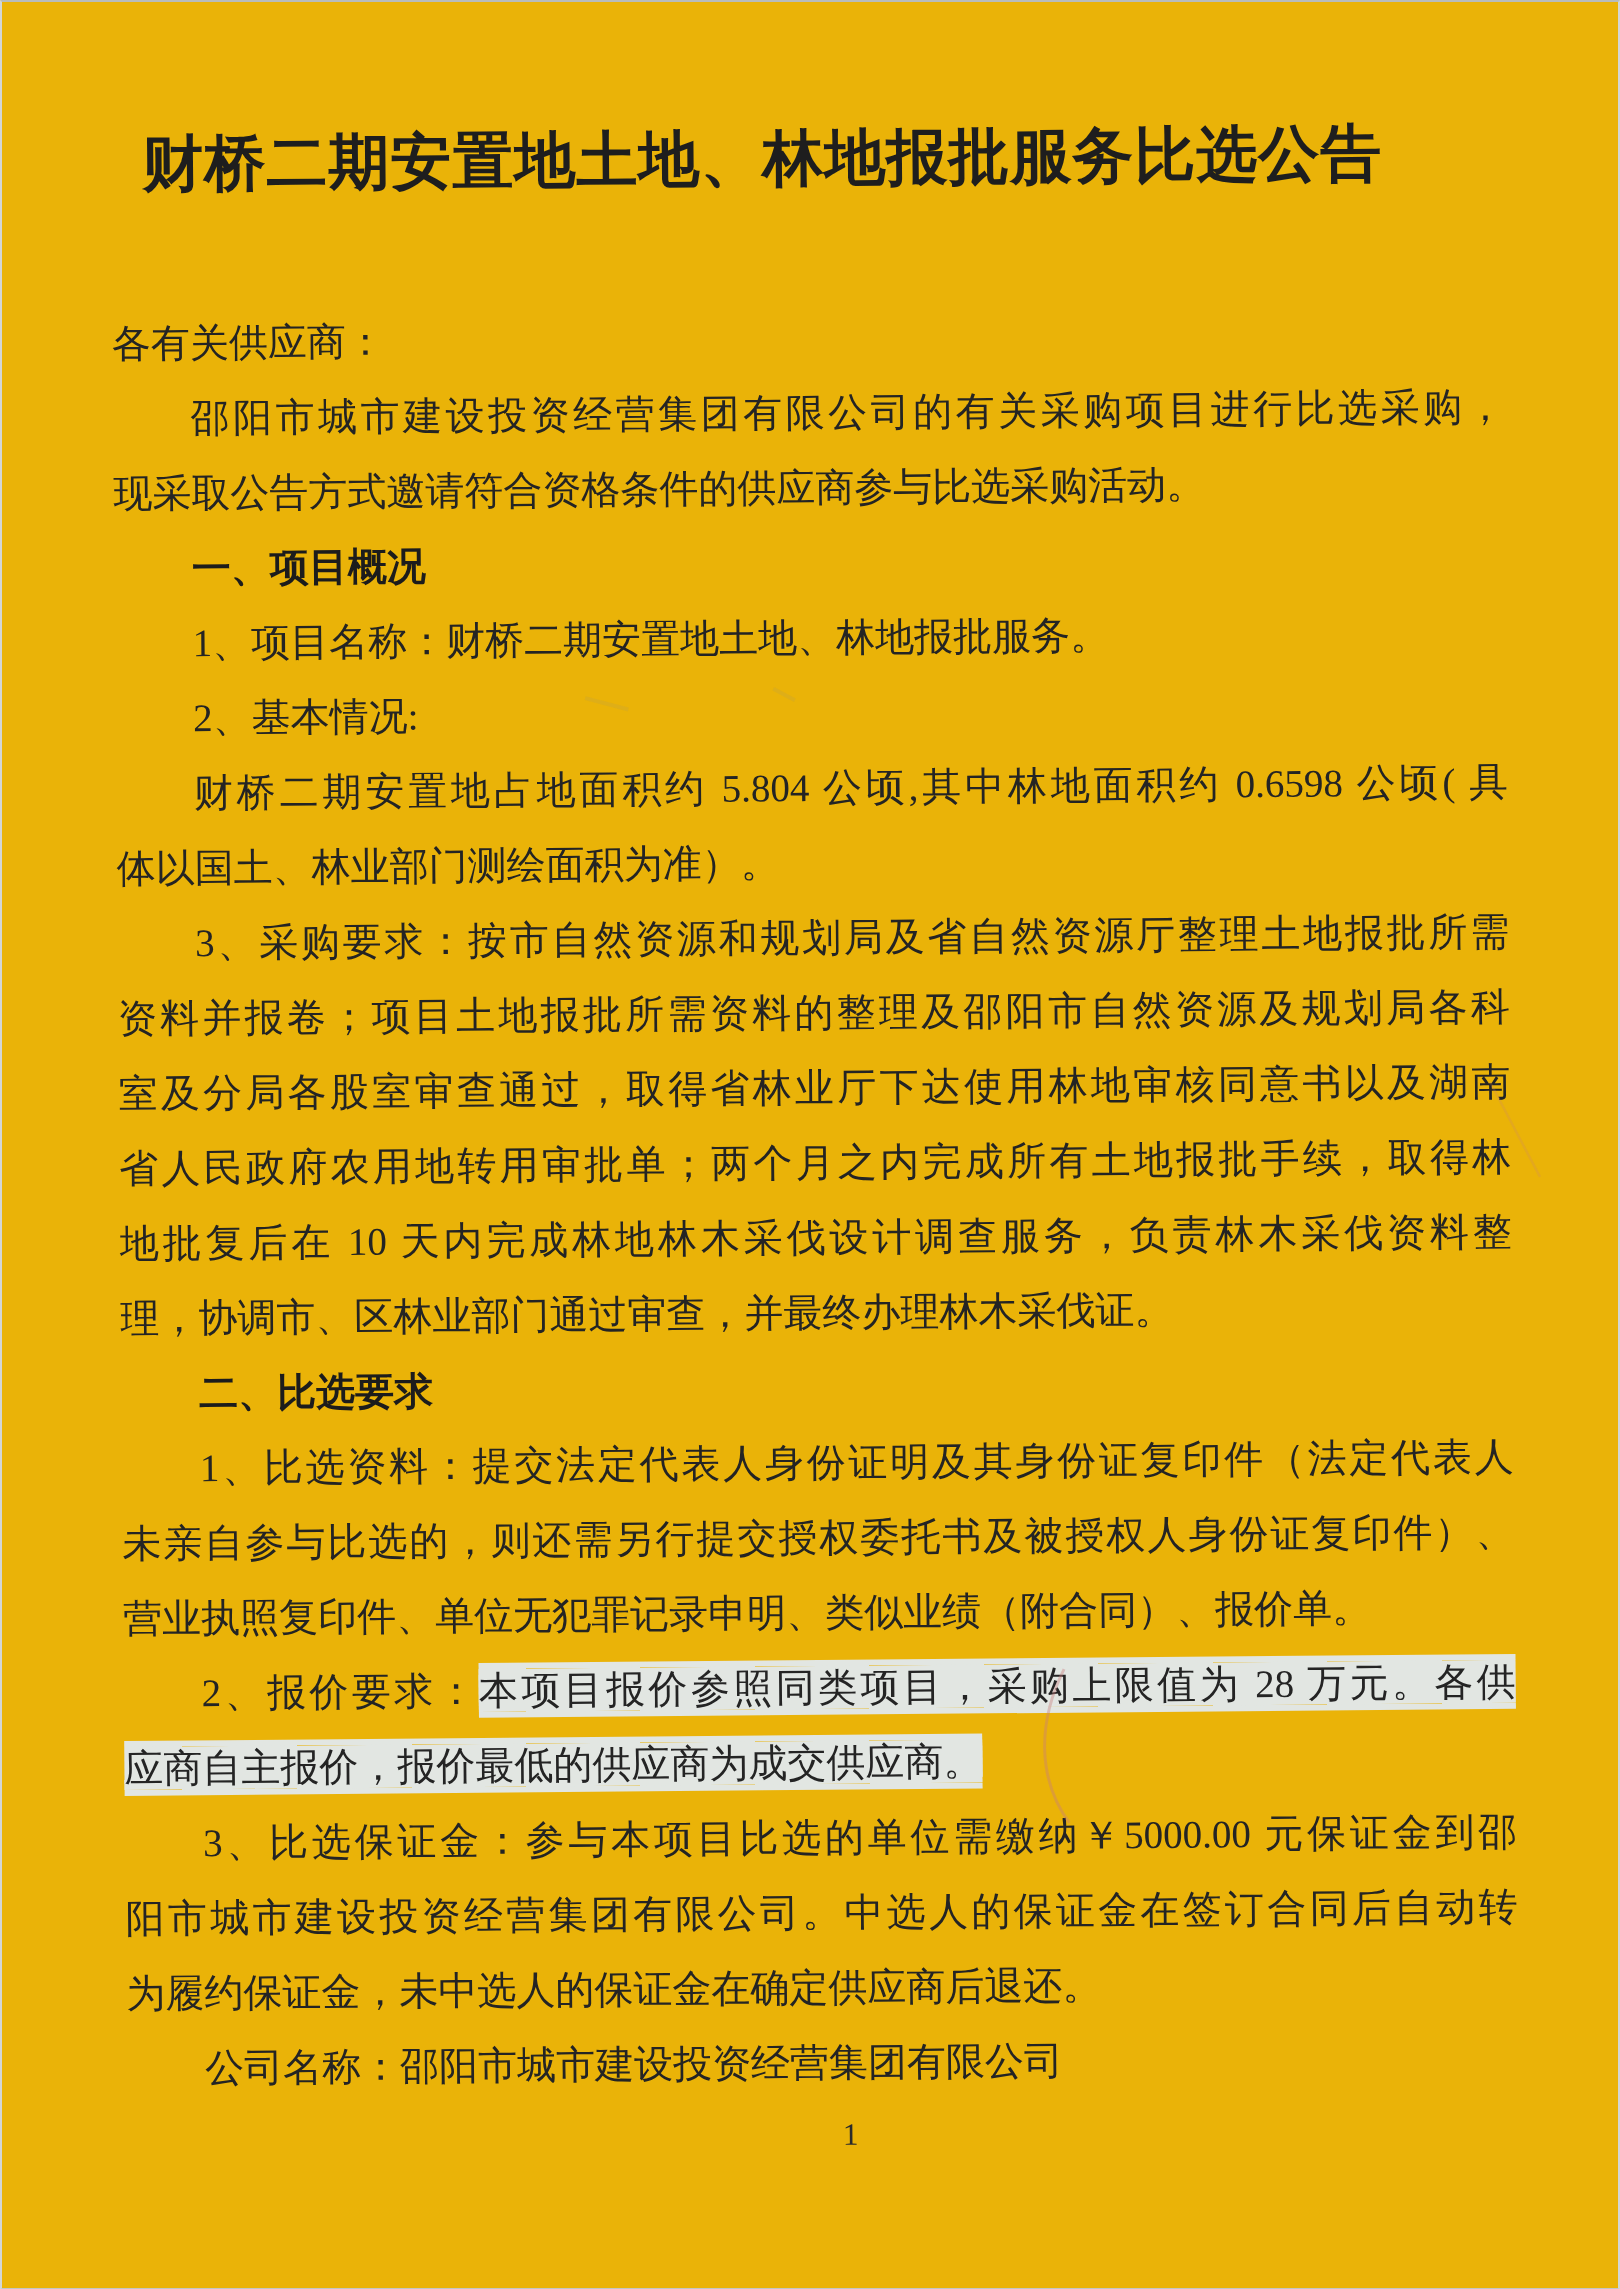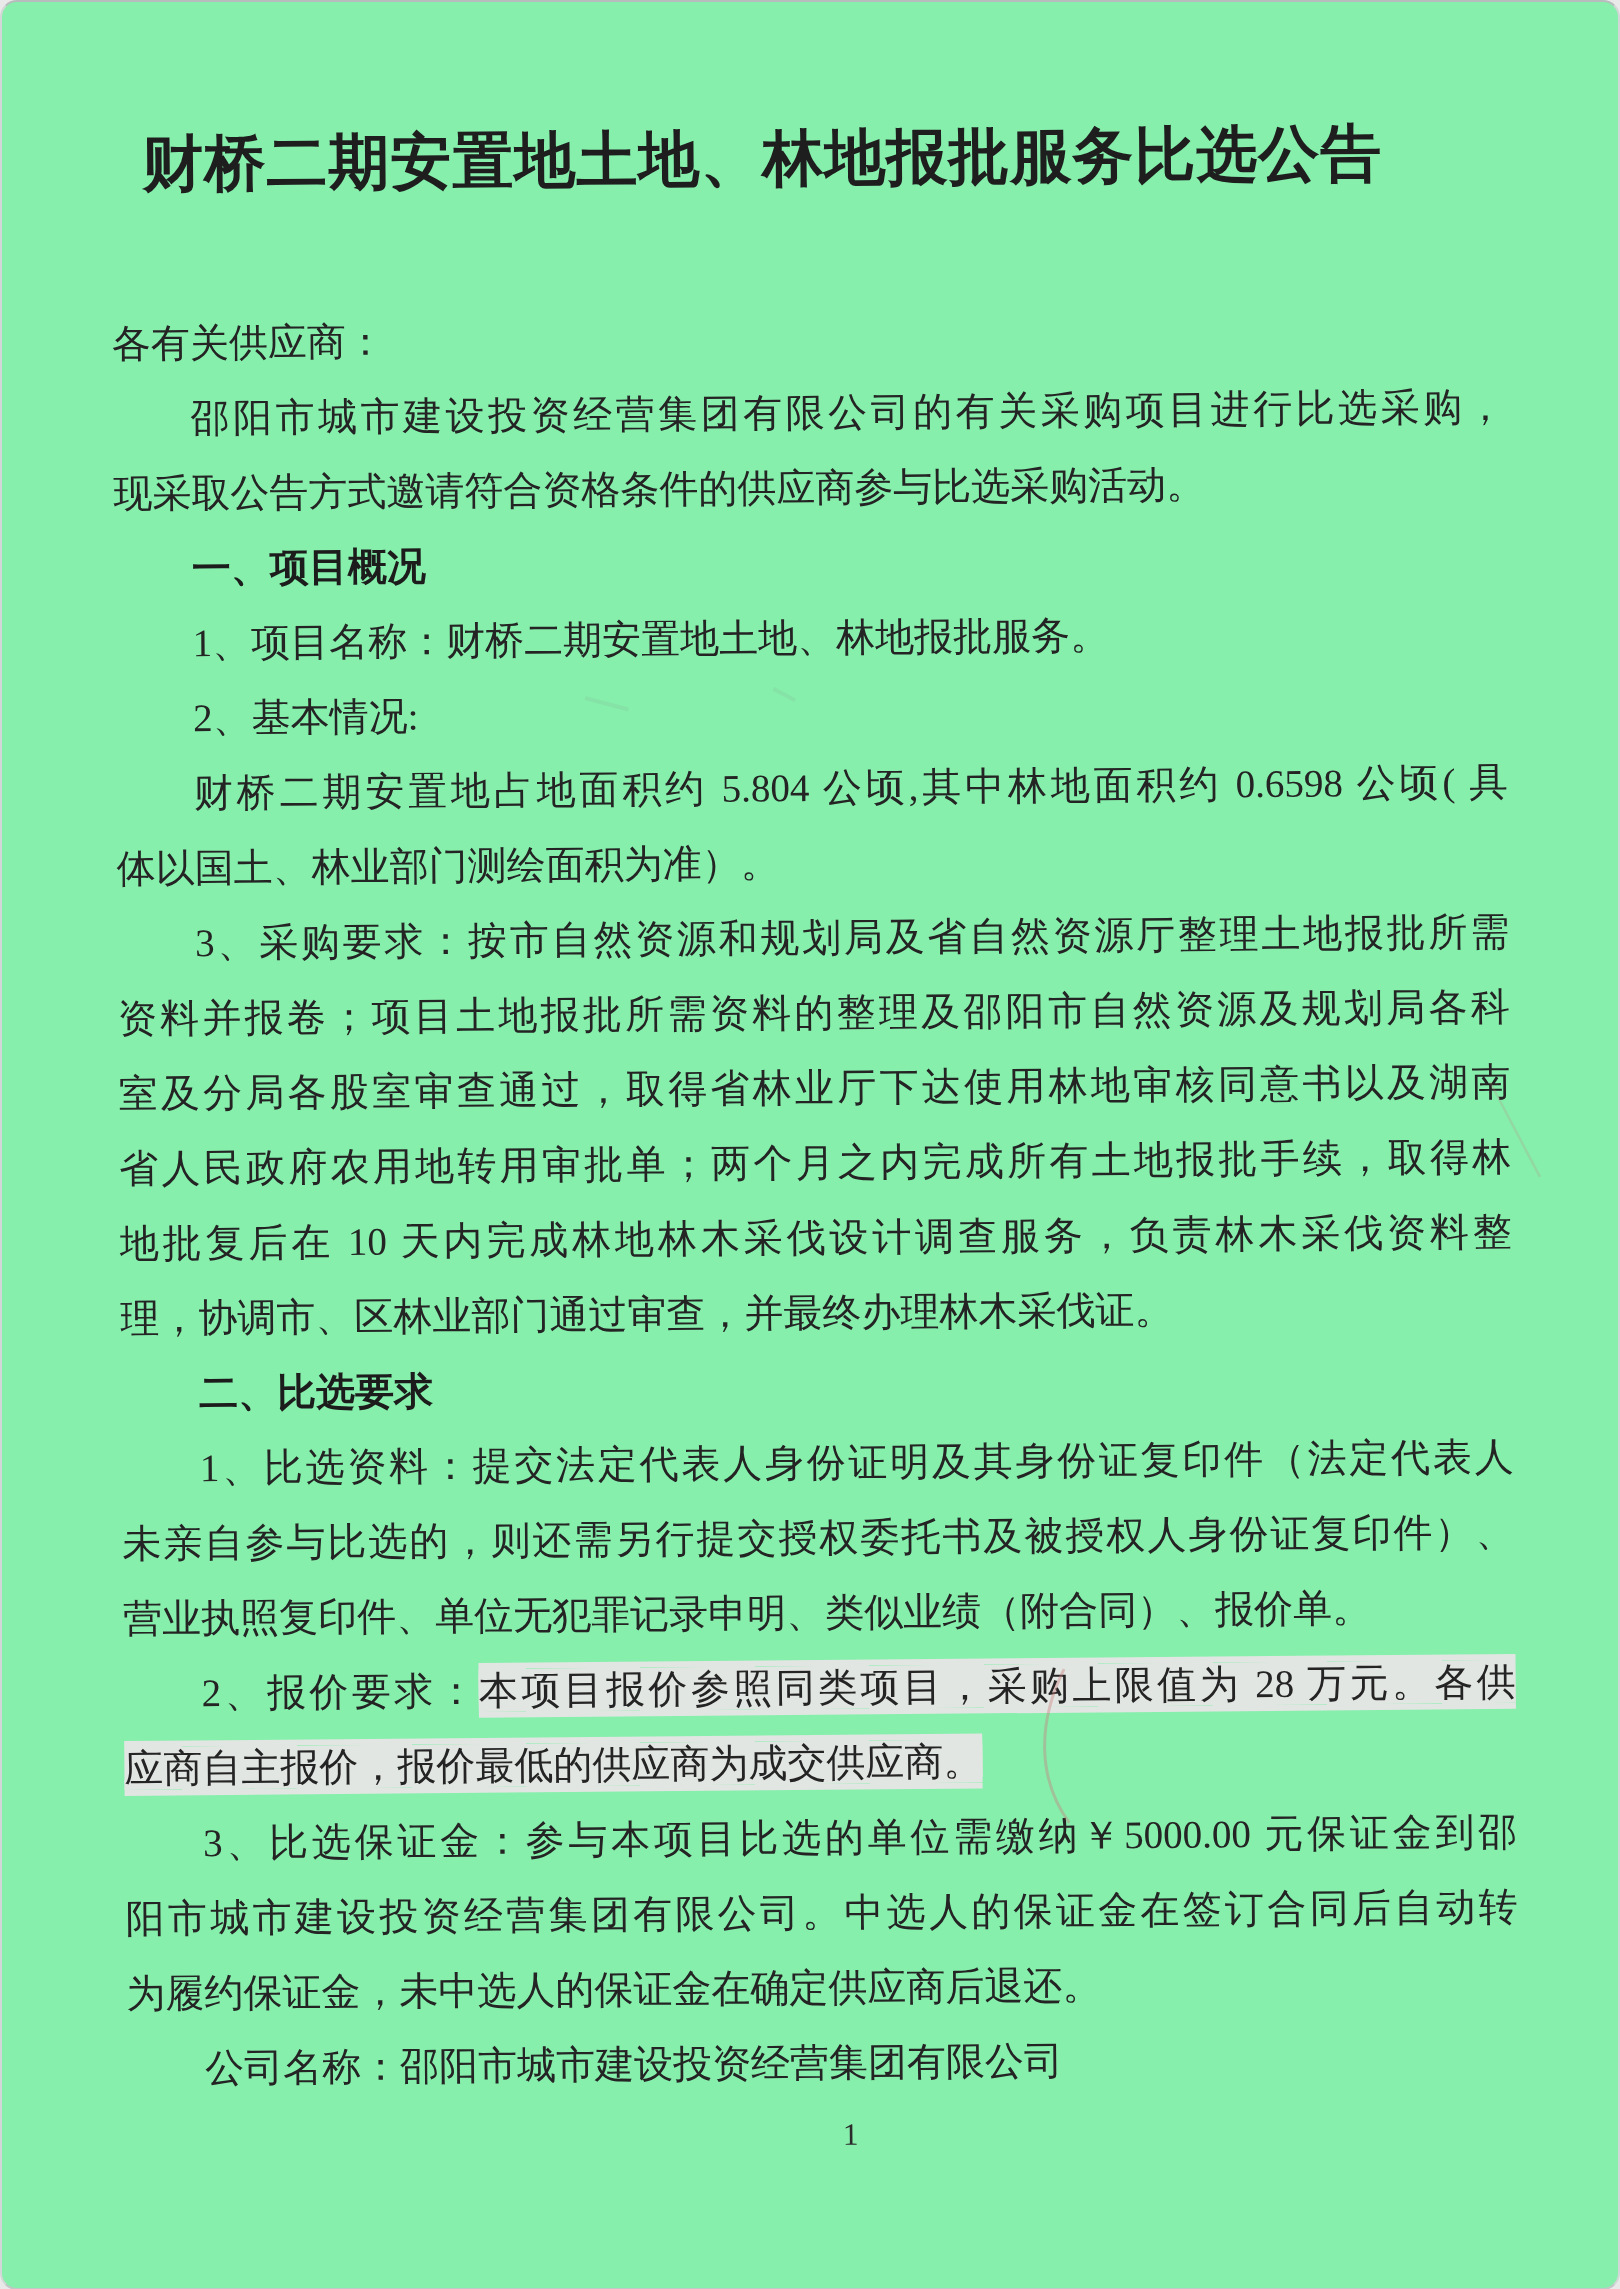--- a/index.html
+++ b/index.html
@@ -5,30 +5,29 @@
   html, body {
     margin: 0;
     padding: 0;
     background: #e9e9e9;
   }
   .page {
     position: relative;
     width: 1620px;
     height: 2290px;
     margin: 0 auto;
-    background: #86efac;
+    background: #eab308;
     border-top: 2px solid #b8bcbc;
     border-bottom: 2px solid #c2c6c6;
     border-left: 2px solid #d3d6d6;
     border-right: 2px solid #d3d6d6;
     box-sizing: border-box;
     overflow: hidden;
     font-family: "Liberation Serif", "DejaVu Serif", serif;
     color: #242424;
-    border-radius: 17px;
   }
   .rotate-layer {
     position: absolute;
     left: 0; top: 0; right: 0; bottom: 0;
     transform: rotate(-0.5deg);
     transform-origin: 50% 45%;
   }
   .doc-title {
     position: absolute;
     left: 116px;

